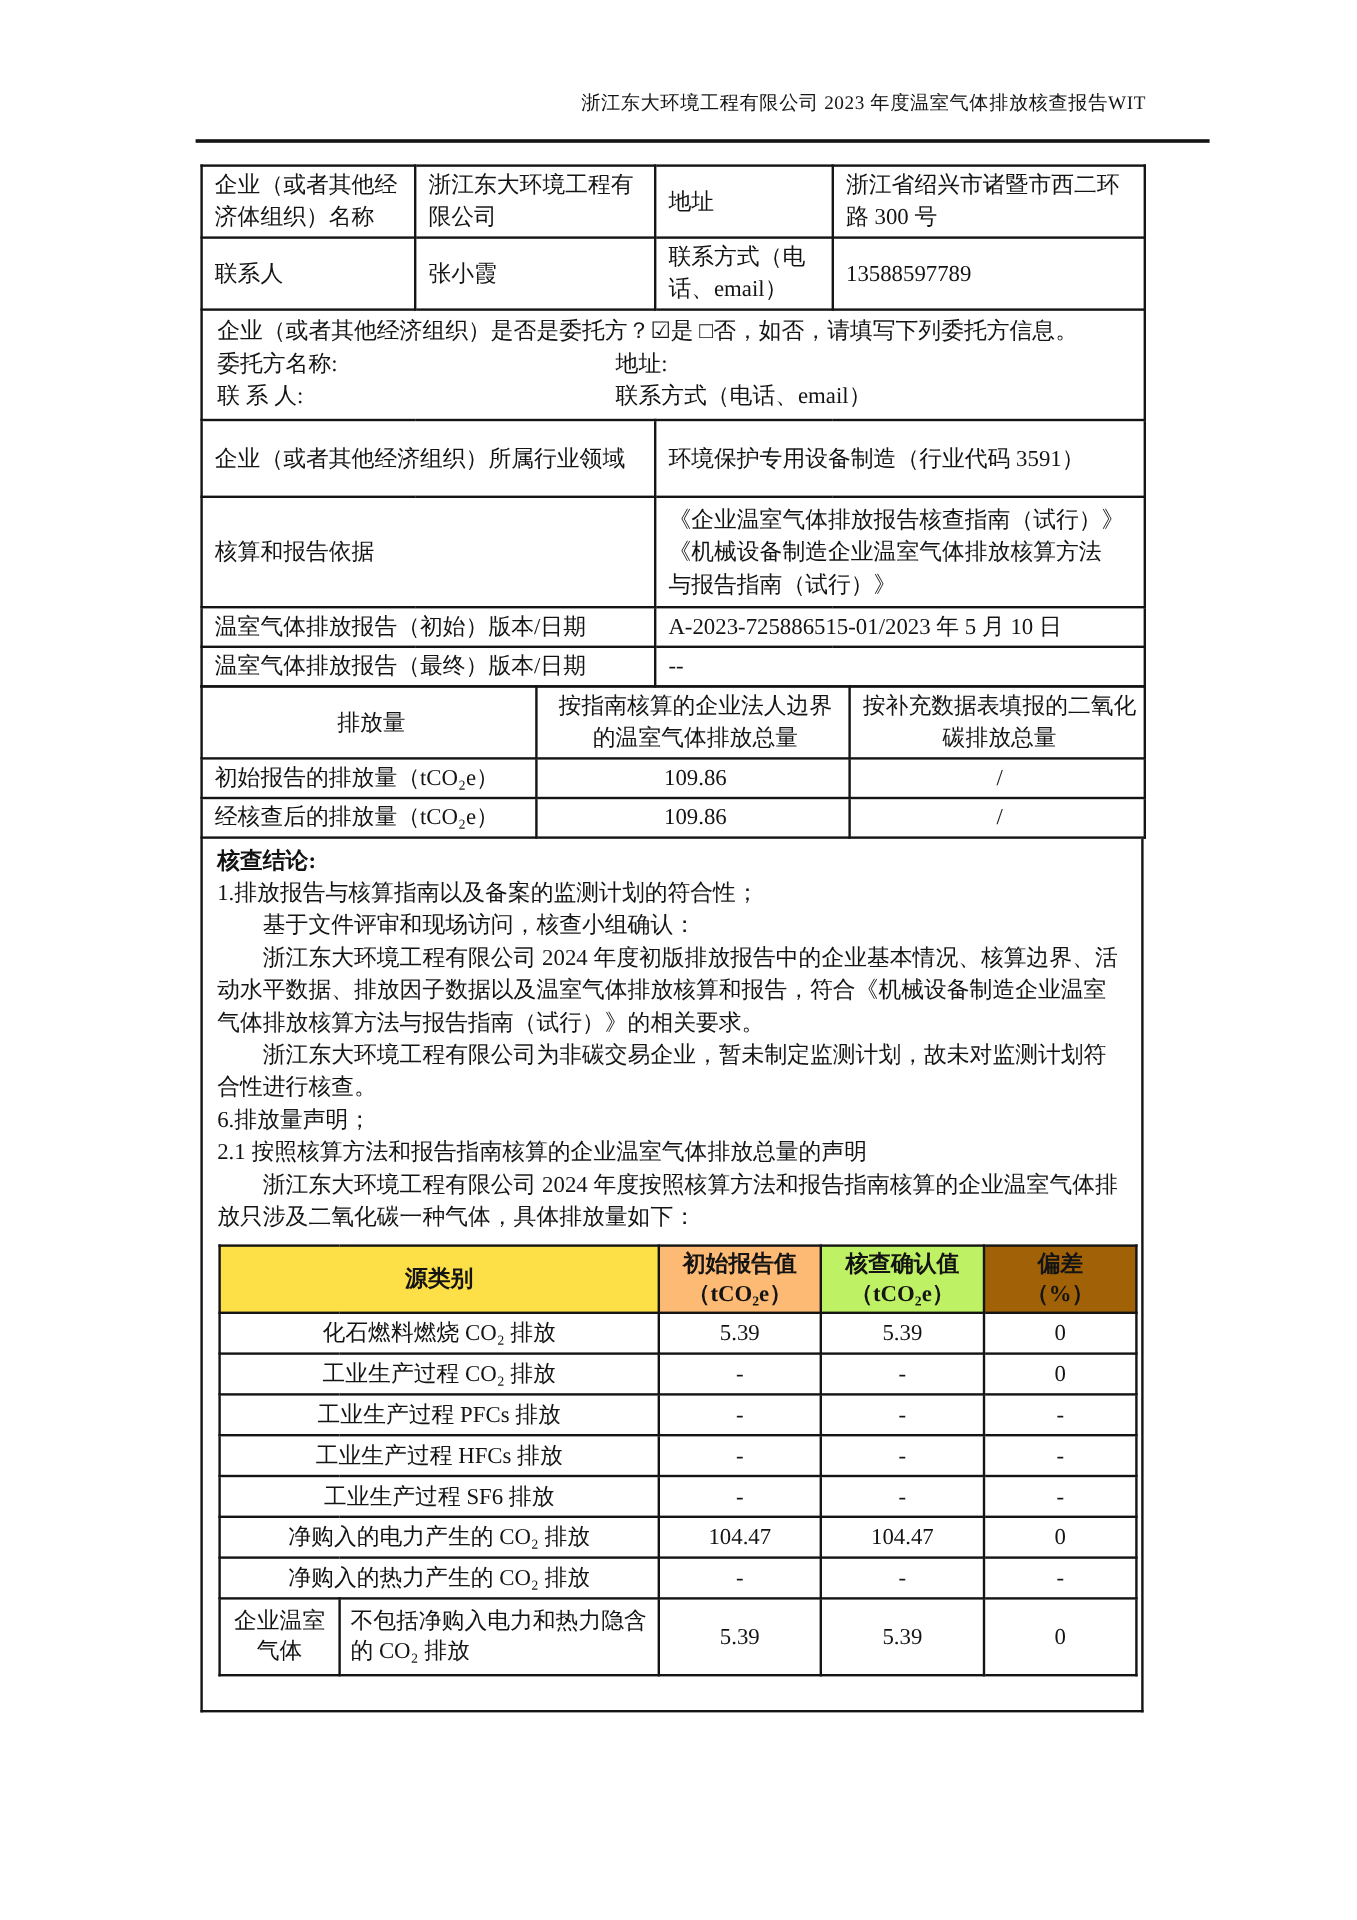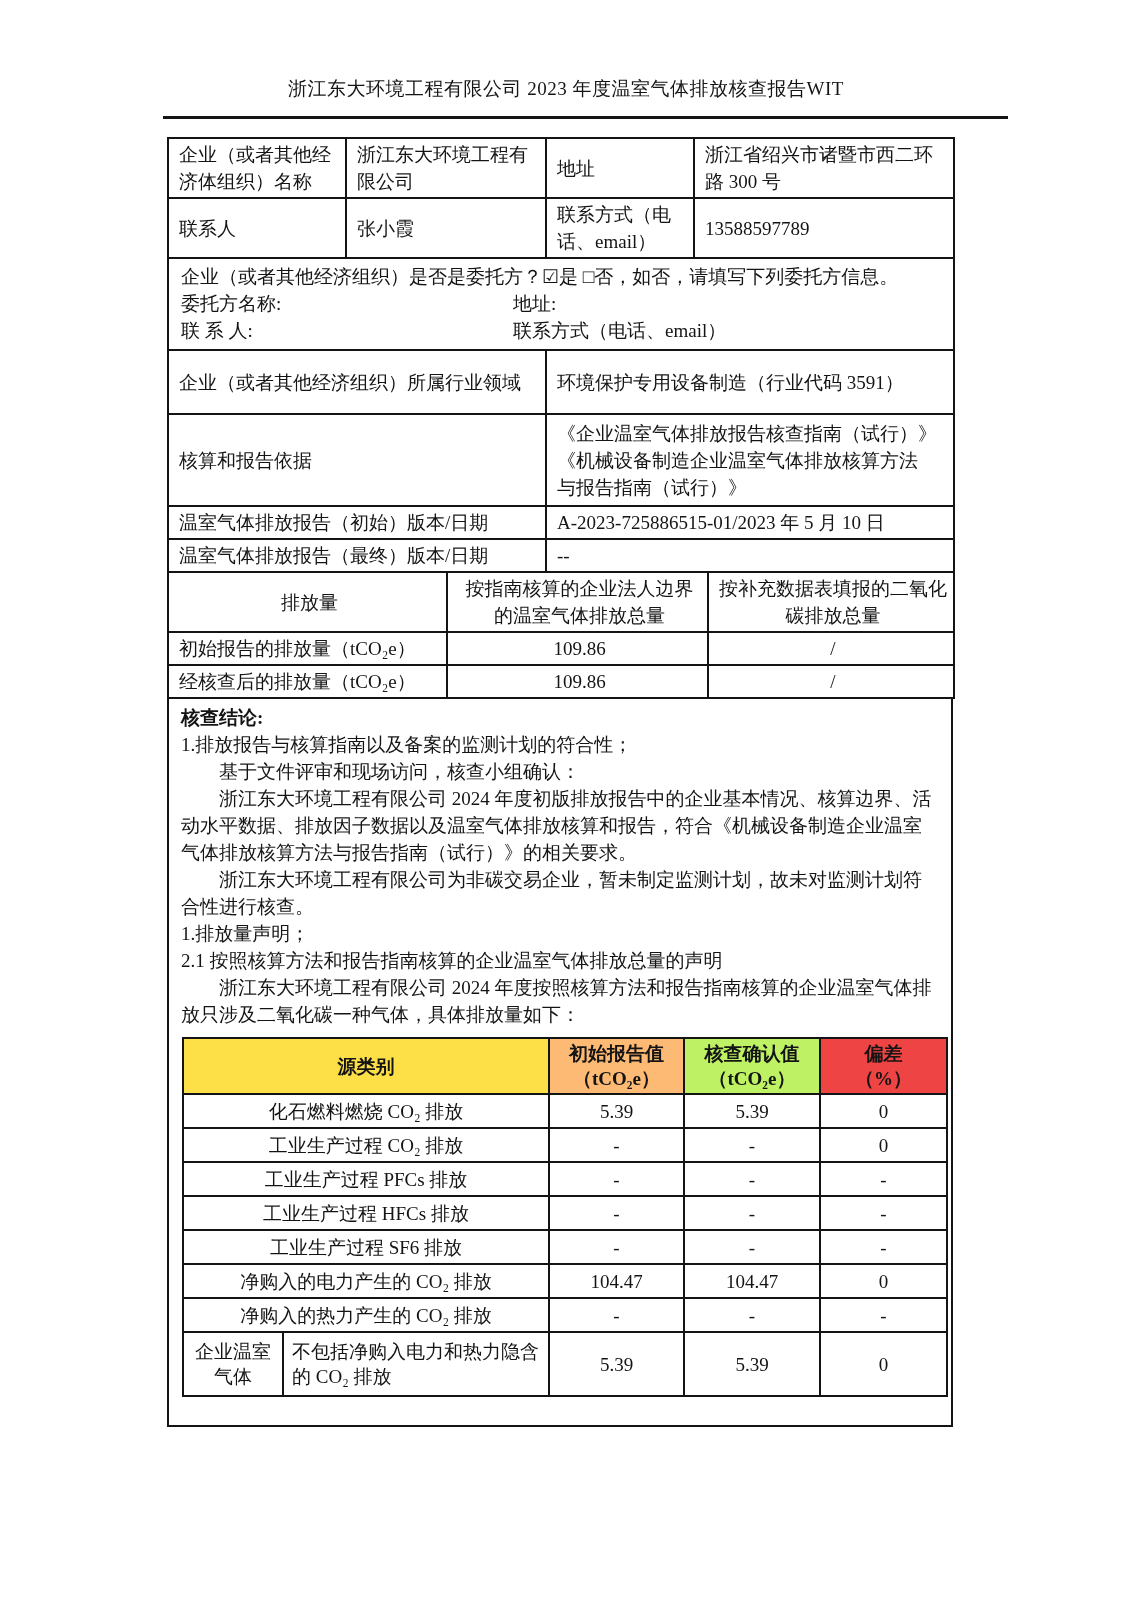--- a/index.html
+++ b/index.html
@@ -2,22 +2,22 @@
 <html><head>
 <meta charset="utf-8">
 <style>
   html,body{margin:0;padding:0;}
   body{
     width:1131px;height:1600px;background:#ffffff;position:relative;
     font-family:"Liberation Serif","DejaVu Serif",serif;color:#141414;
   }
   .page-header{
     position:absolute;left:177px;top:76px;width:778px;
-    display:flex;justify-content:center;align-items:baseline;
-    font-size:19px;letter-spacing:0.5px;
+    display:flex;justify-content:flex-end;align-items:baseline;
+    font-size:16px;letter-spacing:0.5px;
   }
   .hrule{position:absolute;left:163px;top:116px;width:845px;height:3px;background:#141414;}
   .doc-area{position:absolute;left:167px;top:137px;width:786px;}
   table.doc{border-collapse:collapse;width:786px;table-layout:fixed;}
   table.doc td{
     border:2px solid #141414;font-size:19px;line-height:27px;
     padding:2px 6px 2px 10px;vertical-align:middle;word-break:break-all;
   }
   table.t2{margin-top:-2px;}
   td.center{text-align:center;padding:2px 4px;}
@@ -133,40 +133,40 @@
     </tr>
   </tbody>
     </table>
 
   <div class="conclusion">
     <p class="bold">核查结论:</p>
     <p>1.排放报告与核算指南以及备案的监测计划的符合性；</p>
     <p class="indent">基于文件评审和现场访问，核查小组确认：</p>
     <p class="indent">浙江东大环境工程有限公司 2024 年度初版排放报告中的企业基本情况、核算边界、活动水平数据、排放因子数据以及温室气体排放核算和报告，符合《机械设备制造企业温室气体排放核算方法与报告指南（试行）》的相关要求。</p>
     <p class="indent">浙江东大环境工程有限公司为非碳交易企业，暂未制定监测计划，故未对监测计划符合性进行核查。</p>
-    <p>1.排放量声明；</p>
+    <p>6.排放量声明；</p>
     <p>2.1 按照核算方法和报告指南核算的企业温室气体排放总量的声明</p>
     <p class="indent">浙江东大环境工程有限公司 2024 年度按照核算方法和报告指南核算的企业温室气体排放只涉及二氧化碳一种气体，具体排放量如下：</p>
 
     <table class="src">
       <colgroup>
           <col style="width:100px">
           <col style="width:266px">
           <col style="width:135px">
           <col style="width:136px">
           <col style="width:127px">
         </colgroup>
       <tbody>
           <tr class="s-head">
         <td colspan="2" class="hdr src-hbg" style="background: #fde047;">源类别</td>
         <td class="hdr pre src-hbg" style="background: #fdba74;">初始报告值
 （tCO₂e）</td>
         <td class="hdr pre src-hbg" style="background: #bef264;">核查确认值
 （tCO₂e）</td>
-        <td class="hdr pre src-hbg" style="background: #ef4444;">偏差
+        <td class="hdr pre src-hbg" style="background: #a16207;">偏差
 （%）</td>
       </tr>
       <tr class="s-row">
         <td colspan="2">化石燃料燃烧 CO₂ 排放</td>
         <td>5.39</td>
         <td>5.39</td>
         <td>0</td>
       </tr>
       <tr class="s-row">
         <td colspan="2">工业生产过程 CO₂ 排放</td>

